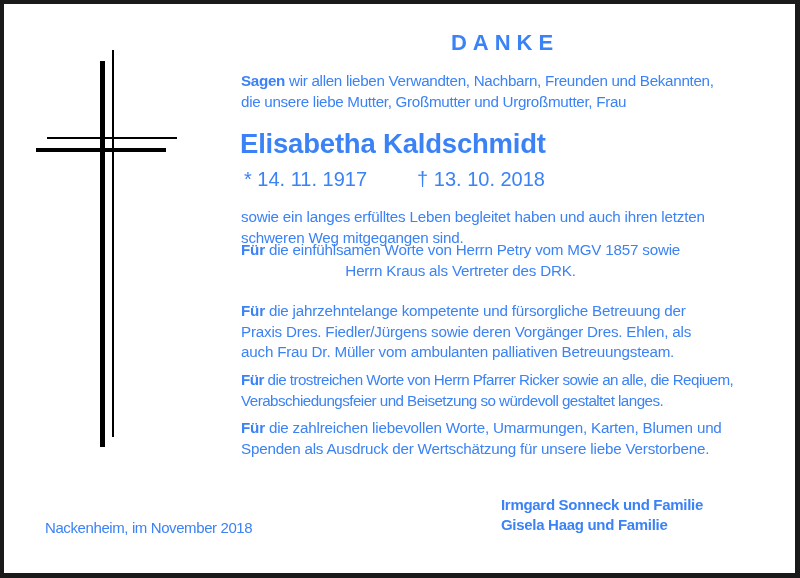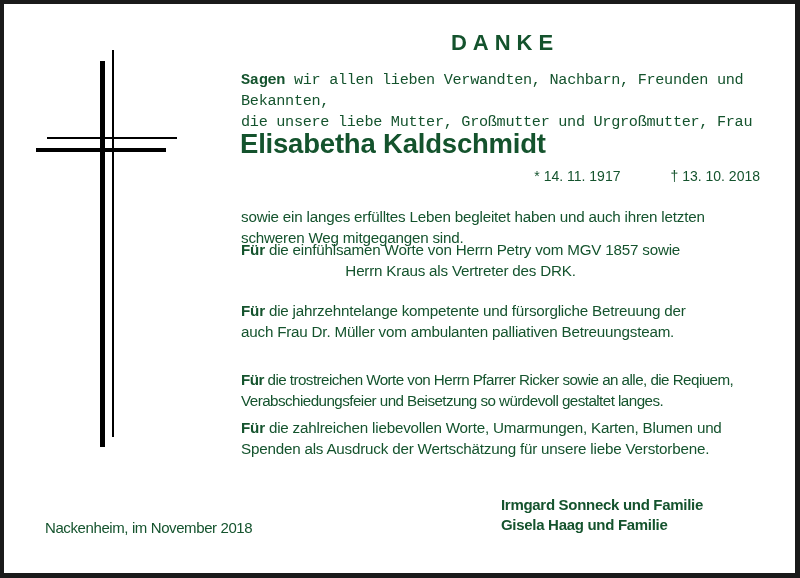--- a/index.html
+++ b/index.html
@@ -8,33 +8,33 @@
       position: absolute; left: 0; top: 0; width: 800px; height: 578px;
       box-sizing: border-box; border: 4px solid #1a1a1a; border-right-width: 5px; border-bottom-width: 5px;
       background: #ffffff;
     }
     .cross-part { position: absolute; background: #000; }
     .v-thick { left: 96px; top: 57px; width: 5px; height: 386px; }
     .v-thin  { left: 108px; top: 46px; width: 2px; height: 387px; }
     .h-thin  { left: 43px; top: 133px; width: 130px; height: 2px; }
     .h-thick { left: 32px; top: 144px; width: 130px; height: 4px; }
 
-    .text { font-family: "Liberation Sans", sans-serif; color: #14532d; position: absolute; }
+    .text { font-family: "Liberation Sans", sans-serif; color: #3b82f6; position: absolute; }
     .title {
       left: 236px; width: 530px; top: 26px; text-align: center;
       font-size: 22px; font-weight: bold; letter-spacing: 6px;
     }
-    .intro { left: 237px; top: 66px; font-size: 15.2px; line-height: 21px; letter-spacing: -0.3px; font-family: Liberation Mono, monospace; }
+    .intro { left: 237px; top: 66px; font-size: 15.2px; line-height: 21px; letter-spacing: -0.3px; }
     .name {
       left: 236px; width: 528px; top: 124px; text-align: left;
       font-size: 27.5px; font-weight: bold; letter-spacing: -0.2px;
     }
     .dates {
-      left: 228px; width: 528px; top: 164px; text-align: right;
-      font-size: 14px; word-spacing: 0px;
+      left: 240px; width: 528px; top: 164px; text-align: left;
+      font-size: 20px; word-spacing: 0px;
     }
     .dates span.gap { display: inline-block; width: 50px; }
     .para { left: 237px; font-size: 15.2px; line-height: 20.5px; letter-spacing: -0.2px; white-space: nowrap; }
     .p1 { top: 203px; }
     .p2 { top: 236px; text-align: center; }
     .p3 { top: 297px; }
     .p4 { top: 366px; letter-spacing: -0.55px; }
     .p5 { top: 414px; }
     .para b, .intro b { font-weight: bold; }
     .place { left: 41px; top: 515px; font-size: 15px; letter-spacing: -0.4px; }
@@ -72,20 +72,21 @@
     <div>schweren Weg mitgegangen sind.</div>
   </div>
 
   <div class="text para p2">
     <div><b>Für</b><span> die einfühlsamen Worte von Herrn Petry vom MGV 1857 sowie</span></div>
     <div>Herrn Kraus als Vertreter des DRK.</div>
   </div>
 
   <div class="text para p3">
     <div><b>Für</b><span> die jahrzehntelange kompetente und fürsorgliche Betreuung der</span></div>
+    <div>Praxis Dres. Fiedler/Jürgens sowie deren Vorgänger Dres. Ehlen, als</div>
     <div>auch Frau Dr. Müller vom ambulanten palliativen Betreuungsteam.</div>
   </div>
 
   <div class="text para p4">
     <div><b>Für</b> <span>die trostreichen Worte von Herrn Pfarrer Ricker sowie an alle, die Reqiuem,</span></div>
     <div>Verabschiedungsfeier und Beisetzung so würdevoll gestaltet langes.</div>
   </div>
 
   <div class="text para p5">
     <div><b>Für</b><span> die zahlreichen liebevollen Worte, Umarmungen, Karten, Blumen und</span></div>

